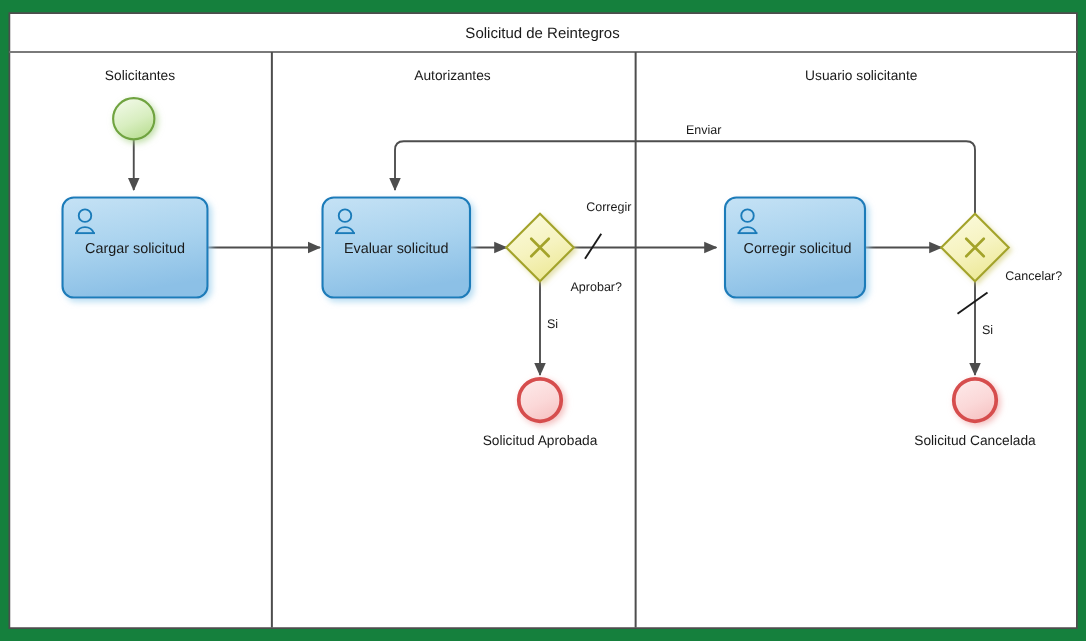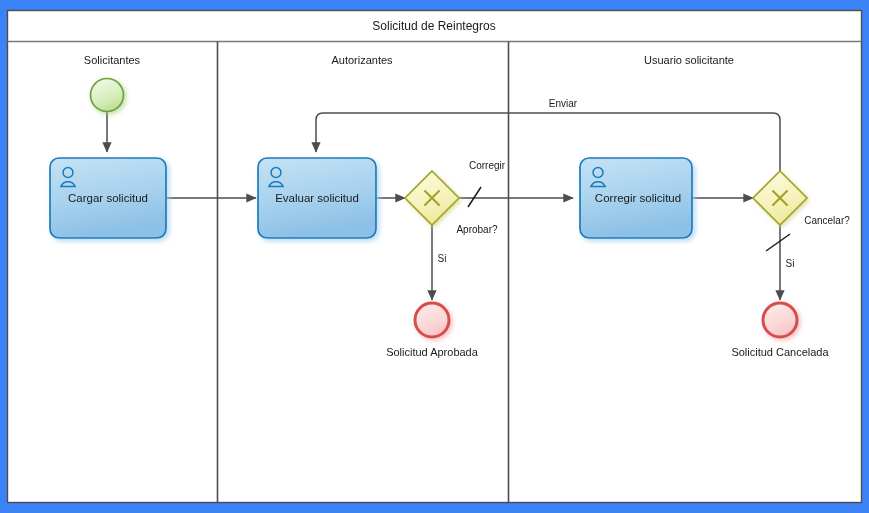--- a/index.html
+++ b/index.html
@@ -6,21 +6,21 @@
   html, body {
     margin: 0;
     padding: 0;
     background: #ffffff;
     font-family: "Liberation Sans", sans-serif;
   }
   #canvas {
     position: relative;
     width: 869px;
     height: 513px;
-    background: #3b82f6;
+    background: #15803d;
     overflow: hidden;
   }
   #diagram-svg {
     position: absolute;
     left: 0;
     top: 0;
   }
   .dg-text {
     font-family: "Liberation Sans", sans-serif;
     fill: #1a1a1a;

